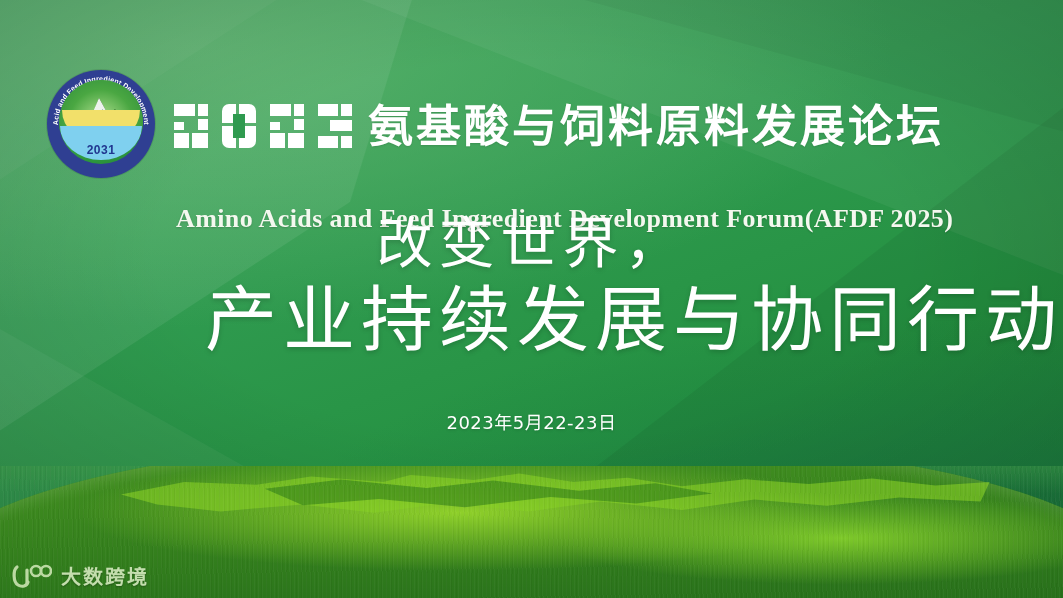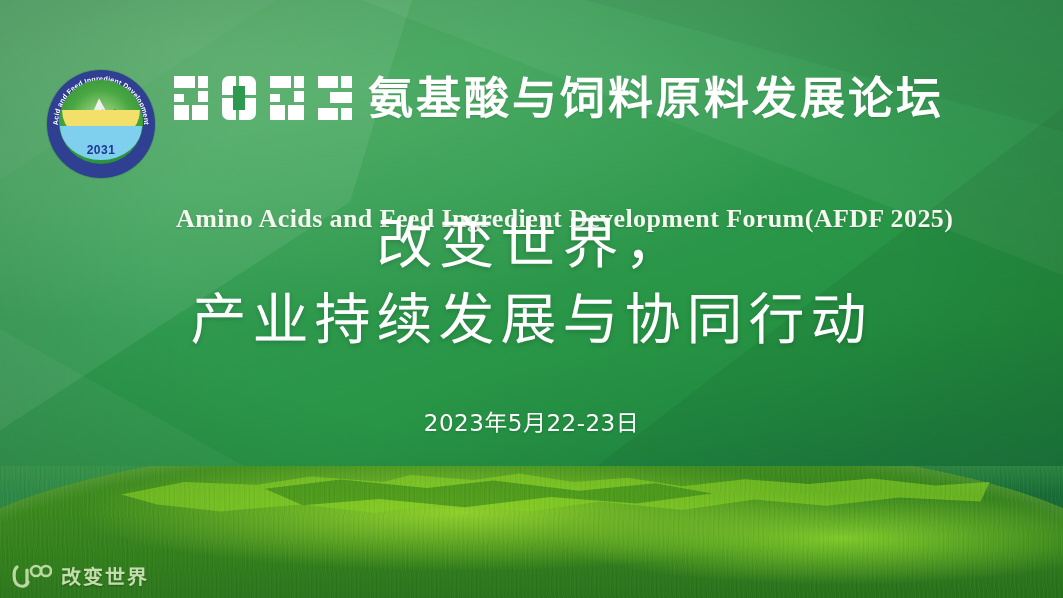--- a/index.html
+++ b/index.html
@@ -265,20 +265,21 @@
   
   .cn-title {
     font-size: 45px;
     line-height: 46px;
     font-weight: 700;
     color: #ffffff;
     letter-spacing: 3px;
     font-family: "DejaVu Sans", "Liberation Sans", sans-serif;
     white-space: nowrap;
     text-shadow: 0 1px 2px rgba(0,0,0,.12);
+    margin-top: 28px;
   }
   
   .en-title {
     position: absolute;
     left: 176px;
     top: 142px;
     font-family: "Liberation Serif", "DejaVu Serif", serif;
     font-weight: 700;
     font-size: 26px;
     letter-spacing: .4px;
@@ -297,36 +298,37 @@
     color: #ffffff;
     font-weight: 400;
     text-shadow: 0 2px 5px rgba(0,0,0,.18);
   }
   .slogan-l1 {
     font-size: 56px;
     line-height: 76px;
     letter-spacing: 6px;
   }
   .slogan-l2 {
-    font-size: 56px;
+    font-size: 72px;
     line-height: 76px;
     letter-spacing: 6px;
+    text-align: right;
   }
 
   
   .meta {
     position: absolute;
     left: 0; right: 0;
     top: 406px;
     text-align: center;
     color: #ffffff;
     font-family: "DejaVu Sans", "Liberation Sans", sans-serif;
   }
   .meta-date {
-    font-size: 23px;
+    font-size: 18px;
     line-height: 34px;
     letter-spacing: .5px;
     text-shadow: 0 1px 3px rgba(0,0,0,.16);
   }
   .meta-loc {
     font-size: 23px;
     line-height: 34px;
     letter-spacing: 2px;
     margin-top: 10px;
     text-shadow: 0 1px 3px rgba(0,0,0,.16);
@@ -457,16 +459,16 @@
     <div class="meta-date">2023年5月22-23日</div>
   </div>
 
   <div class="watermark">
     <svg width="40" height="26" viewBox="0 0 40 26">
       <path d="M5 4 C1 7, 1 19, 6 22 C10 24.5, 15 23, 16 19" stroke="#cfe6b5" stroke-width="3.2" fill="none" stroke-linecap="round"></path>
       <path d="M15 7 L15 20" stroke="#cfe6b5" stroke-width="3.2" stroke-linecap="round"></path>
       <circle cx="24" cy="8" r="5" stroke="#cfe6b5" stroke-width="2.6" fill="none"></circle>
       <circle cx="34" cy="8" r="5" stroke="#cfe6b5" stroke-width="2.6" fill="none"></circle>
     </svg>
-    <span class="wm-text">改变世界</span>
+    <span class="wm-text">大数跨境</span>
   </div>
 
 </div>
 
 </body></html>

